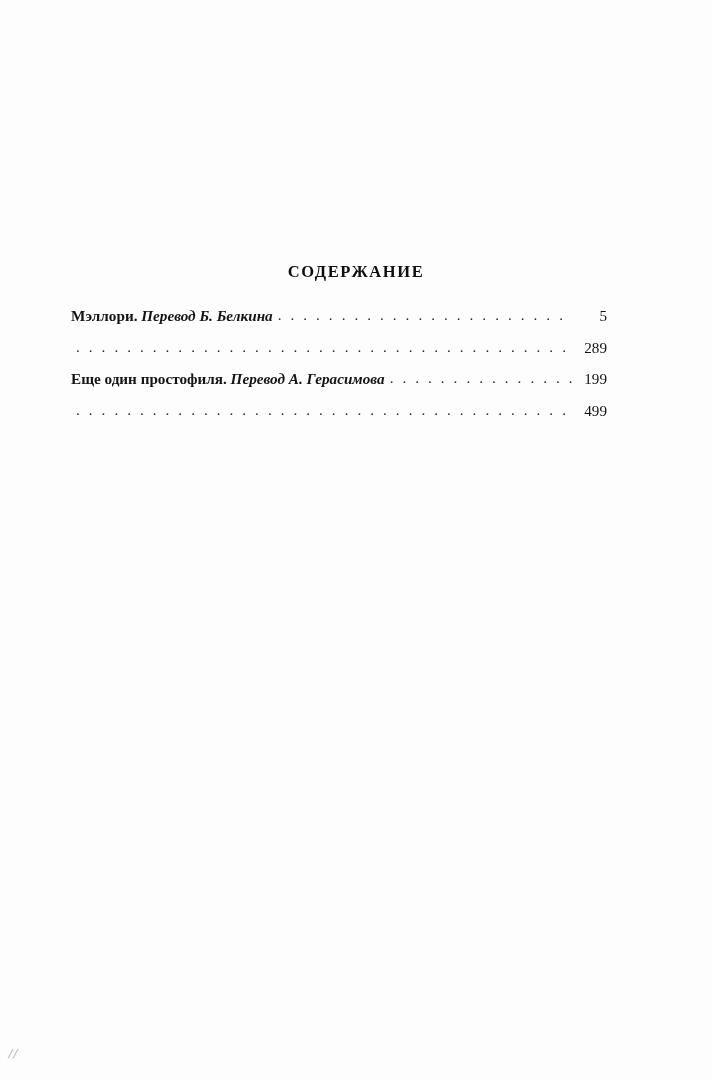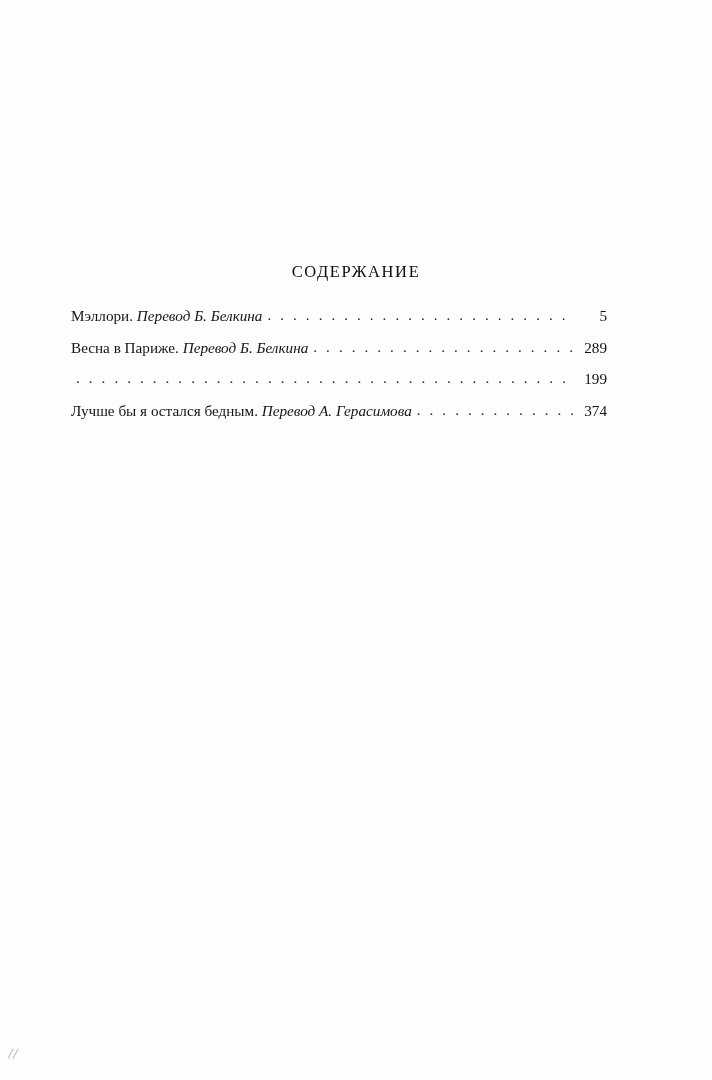--- a/index.html
+++ b/index.html
@@ -20,21 +20,21 @@
     inset: 0;
     background: #fdfdfd;
   }
   .toc-title {
     position: absolute;
     top: 262px;
     left: 0;
     right: 0;
     text-align: center;
     font-size: 16.5px;
-    font-weight: normal;
+    font-weight: bold;
     letter-spacing: 1.6px;
     font-family: "Liberation Serif", serif;
     color: #0d0d0d;
   }
   .toc-list {
     position: absolute;
     top: 308px;
     left: 71px;
     width: 536px;
   }
@@ -42,20 +42,21 @@
     display: flex;
     align-items: baseline;
     font-size: 15.2px;
     line-height: 1;
     margin-bottom: 16.5px;
     color: #141414;
     white-space: nowrap;
   }
   .entry-text {
     flex: 0 0 auto;
+    font-weight: bold;
   }
   .entry-text .translator {
     font-style: italic;
   }
   .leader {
     flex: 1 1 auto;
     overflow: hidden;
     white-space: nowrap;
     margin: 0 4px 0 5px;
     font-size: 15.2px;
@@ -100,34 +101,33 @@
 
   <div class="toc-list">
 
     <div class="toc-entry">
       <span class="entry-text"><span>Мэллори.</span> <span class="translator">Перевод Б. Белкина</span></span>
       <span class="leader">. . . . . . . . . . . . . . . . . . . . . . . . . . . . . . . . . . . . . . . . . . . . . . . . . . . . . . . . . . . . . . . . . . . . . . . . . . . . . . . . .</span>
       <span class="page-num">5</span>
     </div>
 
     <div class="toc-entry">
-      <span class="entry-text"><span>Весна в Париже.</span> <span class="translator">Перевод Б. Белкина</span></span>
       <span class="leader">. . . . . . . . . . . . . . . . . . . . . . . . . . . . . . . . . . . . . . . . . . . . . . . . . . . . . . . . . . . . . . . . . . . . . . . . . . . . . . . . .</span>
       <span class="page-num">289</span>
     </div>
 
     <div class="toc-entry">
+      <span class="entry-text"><span>Еще один простофиля.</span> <span class="translator">Перевод А. Герасимова</span></span>
       <span class="leader">. . . . . . . . . . . . . . . . . . . . . . . . . . . . . . . . . . . . . . . . . . . . . . . . . . . . . . . . . . . . . . . . . . . . . . . . . . . . . . . . .</span>
       <span class="page-num">199</span>
     </div>
 
     <div class="toc-entry">
-      <span class="entry-text"><span>Лучше бы я остался бедным.</span> <span class="translator">Перевод А. Герасимова</span></span>
       <span class="leader">. . . . . . . . . . . . . . . . . . . . . . . . . . . . . . . . . . . . . . . . . . . . . . . . . . . . . . . . . . . . . . . . . . . . . . . . . . . . . . . . .</span>
-      <span class="page-num">374</span>
+      <span class="page-num">499</span>
     </div>
 
   </div>
 
   <div class="corner-mark">
     <span></span>
     <span class="second"></span>
   </div>
 
 </div>

